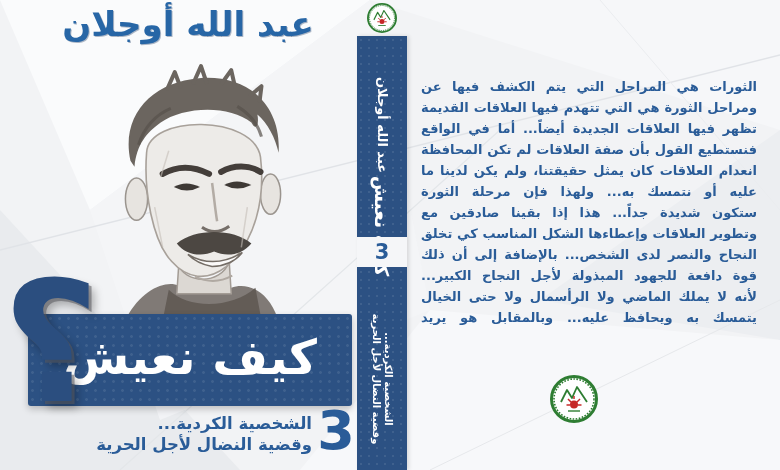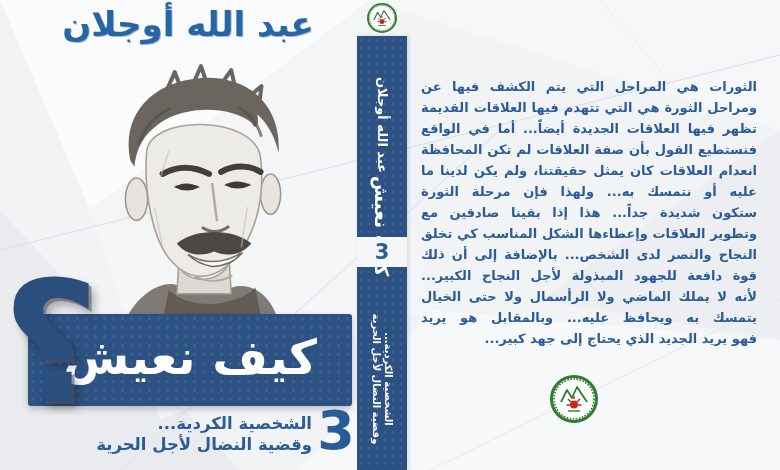--- a/index.html
+++ b/index.html
@@ -202,21 +202,20 @@
       <div class="line">تظهر فيها العلاقات الجديدة أيضاً... أما في الواقع الكردستاني</div>
       <div class="line">فنستطيع القول بأن صفة العلاقات لم تكن المحافظة فقط بل</div>
       <div class="line">انعدام العلاقات كان يمثل حقيقتنا، ولم يكن لدينا ما نحافظ</div>
       <div class="line">عليه أو نتمسك به... ولهذا فإن مرحلة الثورة وتأسيسها</div>
       <div class="line">ستكون شديدة جداً... هذا إذا بقينا صادقين مع الجوهر...</div>
       <div class="line">وتطوير العلاقات وإعطاءها الشكل المناسب كي تخلق إمكانية</div>
       <div class="line">النجاح والنصر لدى الشخص... بالإضافة إلى أن ذلك يصبح</div>
       <div class="line">قوة دافعة للجهود المبذولة لأجل النجاح الكبير... لماذا؟ ...</div>
       <div class="line">لأنه لا يملك الماضي ولا الرأسمال ولا حتى الخيال الذي</div>
       <div class="line">يتمسك به ويحافظ عليه... وبالمقابل هو يريد الحياة... ولهذا</div>
-      <div class="line">فهو يريد الجديد الذي يحتاج إلى جهد كبير...</div>
     </div>
 
     <svg class="back-logo" viewBox="0 0 48 48">
       <circle cx="24" cy="24" r="22.5" fill="#ffffff" stroke="#2e7d32" stroke-width="3"></circle>
       <circle cx="24" cy="24" r="20" fill="none" stroke="#2e7d32" stroke-width="1.6" stroke-dasharray="1.6,1.5"></circle>
       <path d="M11,27 L17,15 L22,23 L27,12 L33,21 L37,27" fill="none" stroke="#2e7d32" stroke-width="1.8" stroke-linejoin="round"></path>
       <g stroke="#c62828" stroke-width="1.5">
         <line x1="24" y1="21" x2="24" y2="24"></line>
           <line x1="18" y1="24" x2="21" y2="27"></line>
         <line x1="30" y1="24" x2="27" y2="27"></line>

